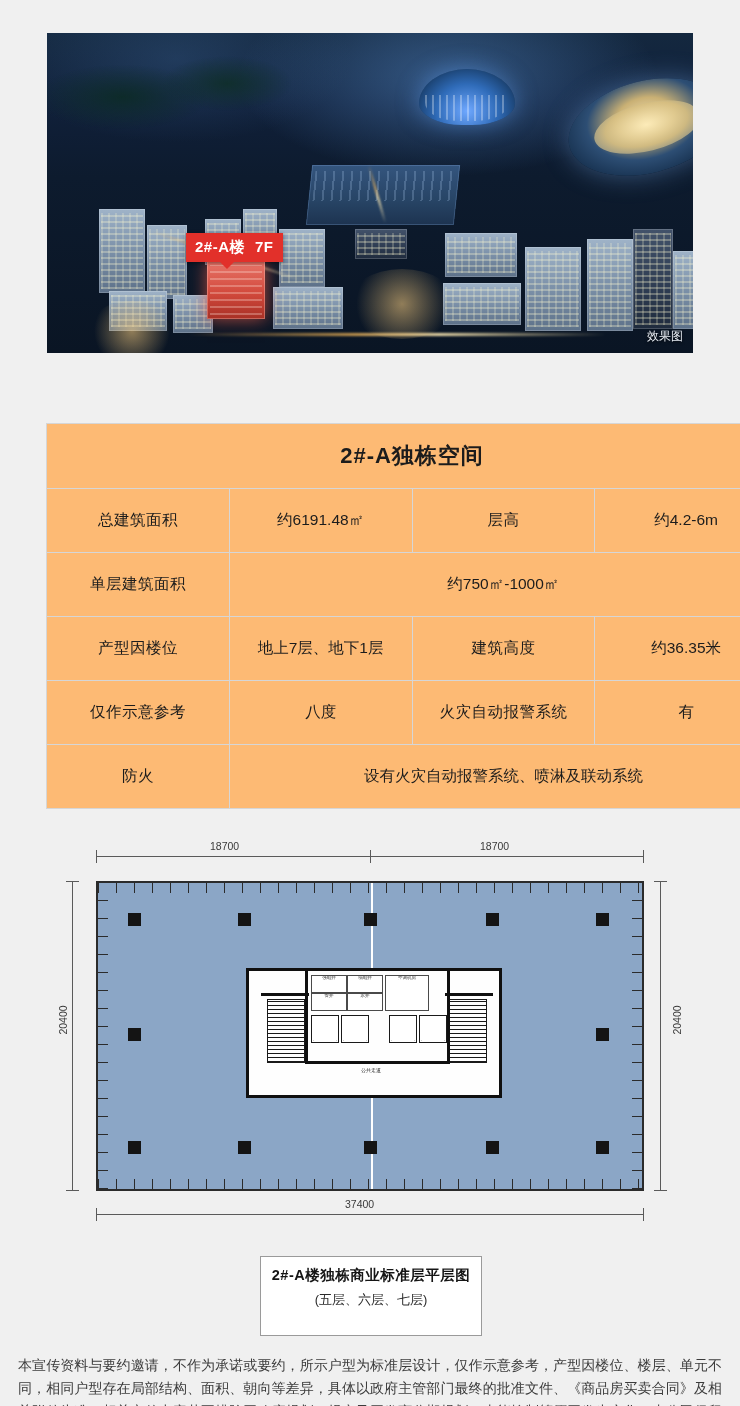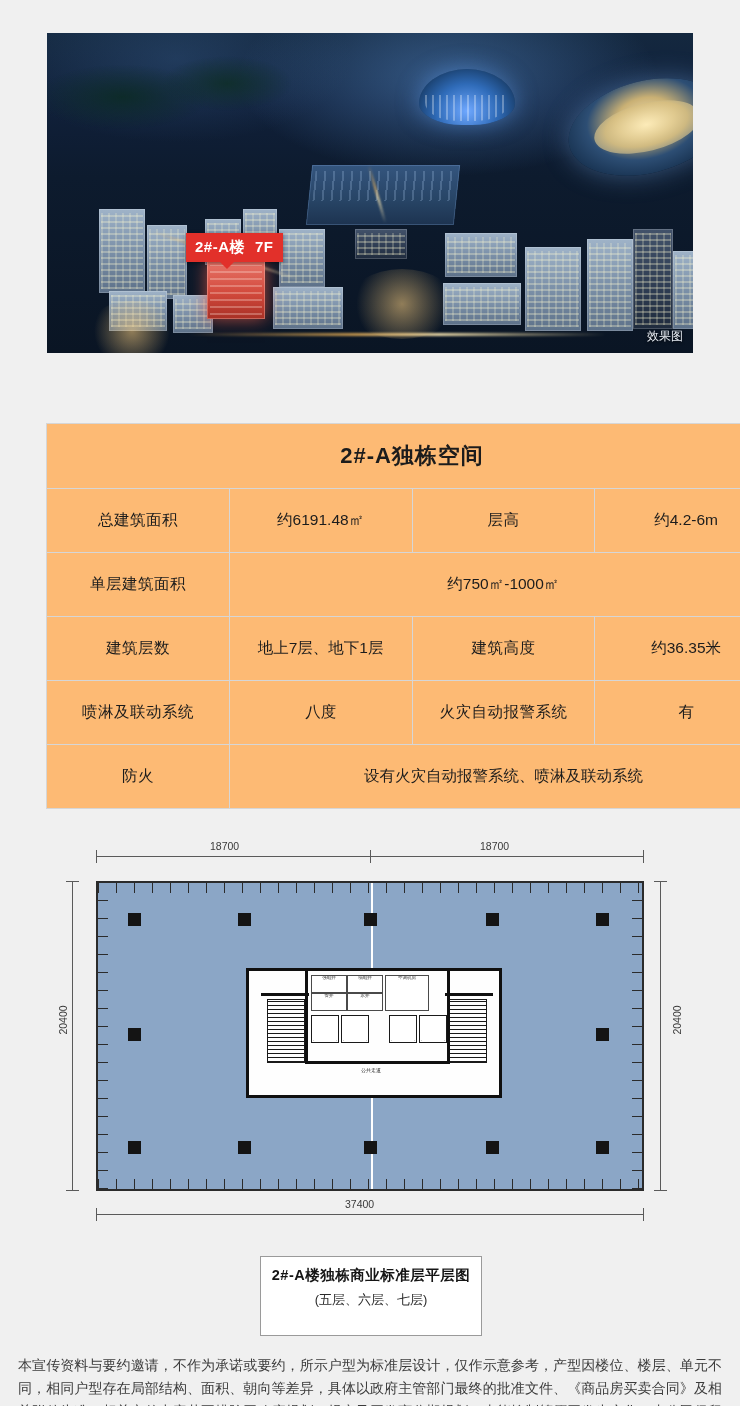--- a/index.html
+++ b/index.html
@@ -387,27 +387,27 @@
       <td class="lbl" style="width:145px;">总建筑面积</td>
       <td style="width:180px;"><span>约6191.48㎡</span></td>
       <td class="lbl" style="width:145px;">层高</td>
       <td>约4.2-6m</td>
     </tr>
     <tr>
       <td class="lbl">单层建筑面积</td>
       <td colspan="3">约750㎡-1000㎡</td>
     </tr>
     <tr>
-      <td class="lbl">建筑层数</td>
+      <td class="lbl">产型因楼位</td>
       <td>地上7层、地下1层</td>
       <td class="lbl">建筑高度</td>
       <td>约36.35米</td>
     </tr>
     <tr>
-      <td class="lbl">喷淋及联动系统</td>
+      <td class="lbl">仅作示意参考</td>
       <td>八度</td>
       <td class="lbl">火灾自动报警系统</td>
       <td>有</td>
     </tr>
     <tr>
       <td class="lbl">防火</td>
       <td colspan="3">设有火灾自动报警系统、喷淋及联动系统</td>
     </tr>
   </tbody>
 </table>

